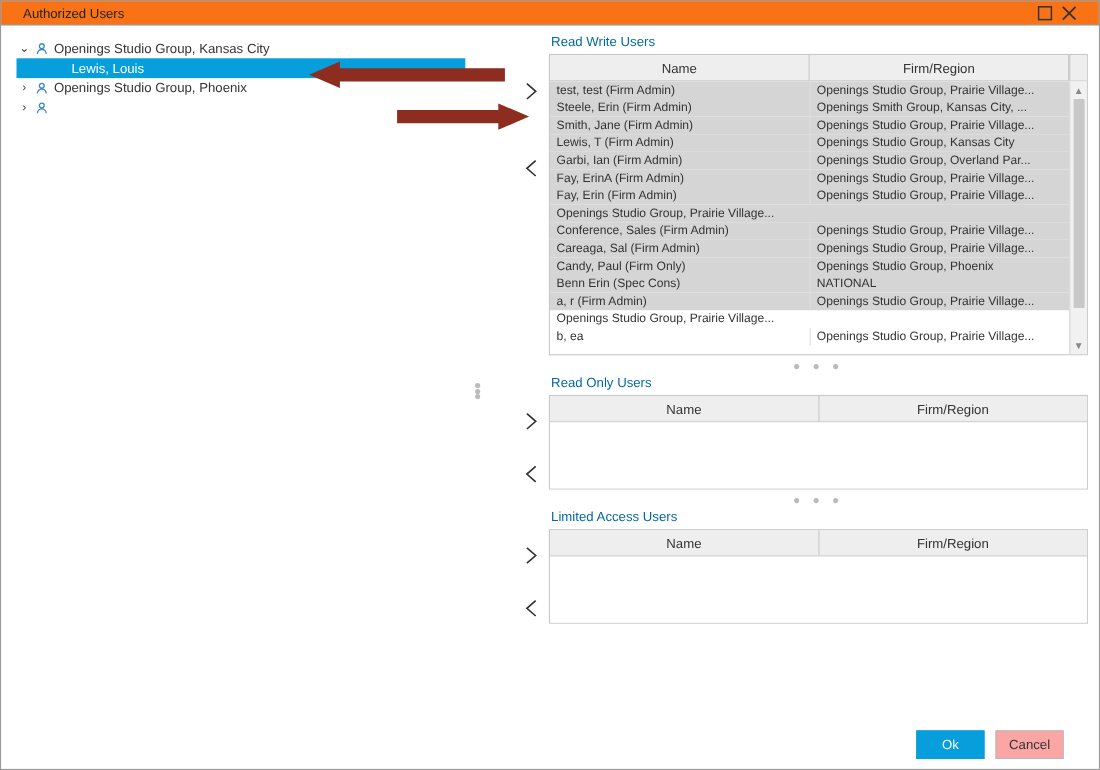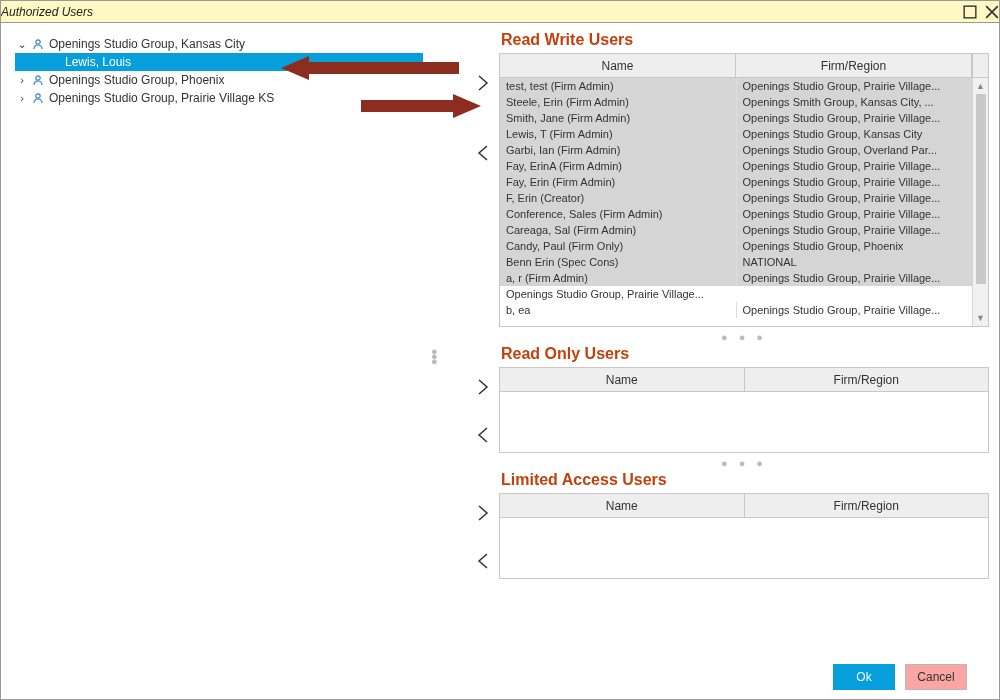--- a/index.html
+++ b/index.html
@@ -1,20 +1,20 @@
 <!DOCTYPE html>
 <html><head>
 <meta charset="utf-8">
 <style>
   * { box-sizing: border-box; }
   html, body { margin:0; padding:0; font-family: Arial, Helvetica, sans-serif; font-size:12px; color:#333; }
   body { background:#fff; width:1000px; height:700px; position:relative; border:1px solid #999; overflow:hidden; }
 
   
-  .titlebar { height:22px; background:#fef9c3; border-bottom:1px solid #999; display:flex; align-items:center; justify-content:space-between; padding:0 0;font-style:italic; }
+  .titlebar { height:22px; background:#f97316; border-bottom:1px solid #999; display:flex; align-items:center; justify-content:space-between; padding:0 20px; }
   .titlebar .title { font-size:12px; color:#222; }
   .titlebar .controls { display:flex; gap:8px; align-items:center; }
   .titlebar .ctrl { width:14px; height:14px; display:flex; align-items:center; justify-content:center; color:#333; }
 
   .content { position:absolute; top:22px; bottom:44px; left:0; right:0; display:flex; }
 
   
   .tree { width:468px; padding:12px 4px 0 14px; position:relative; }
   .tree-row { display:flex; align-items:center; height:18px; line-height:18px; white-space:nowrap; }
   .tree-row.level0 { padding-left:0; }
@@ -27,21 +27,21 @@
   .tree-row.sel .tree-label { color:#fff; }
   .tree-row.sel-wrap { width:408px; }
 
   
   .arrow { position:absolute; pointer-events:none; }
   .arrow svg { overflow:visible; }
 
   
   .right { flex:1; padding:8px 10px 0 30px; position:relative; display:flex; flex-direction:column; }
   .section { position:relative; }
-  .section-label { font-size:16px; color:#c2410c; margin:0 0 4px 2px;font-weight:bold; }
+  .section-label { font-size:12px; color:#0369a1; margin:0 0 4px 2px; }
 
   .table-wrap { position:relative; margin-left:0; margin-bottom:4px; }
   .tbl { border:1px solid #c8c8c8; }
   .thead { display:flex; background:#eee; border-bottom:1px solid #c8c8c8; height:24px; }
   .th { flex:1; display:flex; align-items:center; justify-content:center; font-size:12px; color:#333; border-right:1px solid #c8c8c8; }
   .th:last-child { border-right:none; }
   .tr { display:flex; height:16px; font-size:11px; }
   .td { flex:1; padding:0 6px; overflow:hidden; text-overflow:ellipsis; white-space:nowrap; border-right:1px solid #ddd; display:flex; align-items:center; }
   .td:last-child { border-right:none; }
   .tr.selblock { background:#d5d5d5; }
@@ -120,21 +120,20 @@
     </div>
 
     <div class="tree-row level0">
       <span class="chev">›</span>
       <span class="person-icon">
           <svg viewBox="0 0 12 12">
             <circle cx="6" cy="4" r="2.2"></circle>
             <path d="M2 11c0-2.4 1.8-4 4-4s4 1.6 4 4"></path>
           </svg>
         </span>
-      <span class="tree-label">Openings Studio Group, Prairie Village KS</span>
     </div>
 
     <div class="arrow" style="left:280px; top:32px;">
       <svg width="180" height="26">
           <defs></defs>
         <polygon points="0,13 28,1 28,7 178,7 178,19 28,19 28,25" fill="#8c2d1f"></polygon>
       </svg>
     </div>
     <div class="arrow" style="left:360px; top:70px;">
       <svg width="120" height="26">
@@ -191,21 +190,20 @@
                 </div>
                 <div class="tr selblock">
                   <div class="td">Fay, ErinA (Firm Admin)</div>
                   <div class="td">Openings Studio Group, Prairie Village...</div>
                 </div>
                 <div class="tr selblock">
                   <div class="td">Fay, Erin (Firm Admin)</div>
                   <div class="td">Openings Studio Group, Prairie Village...</div>
                 </div>
                 <div class="tr selblock">
-                  <div class="td">F, Erin (Creator)</div>
                   <div class="td">Openings Studio Group, Prairie Village...</div>
                 </div>
                 <div class="tr selblock">
                   <div class="td">Conference, Sales (Firm Admin)</div>
                   <div class="td">Openings Studio Group, Prairie Village...</div>
                 </div>
                 <div class="tr selblock">
                   <div class="td">Careaga, Sal (Firm Admin)</div>
                   <div class="td">Openings Studio Group, Prairie Village...</div>
                 </div>

